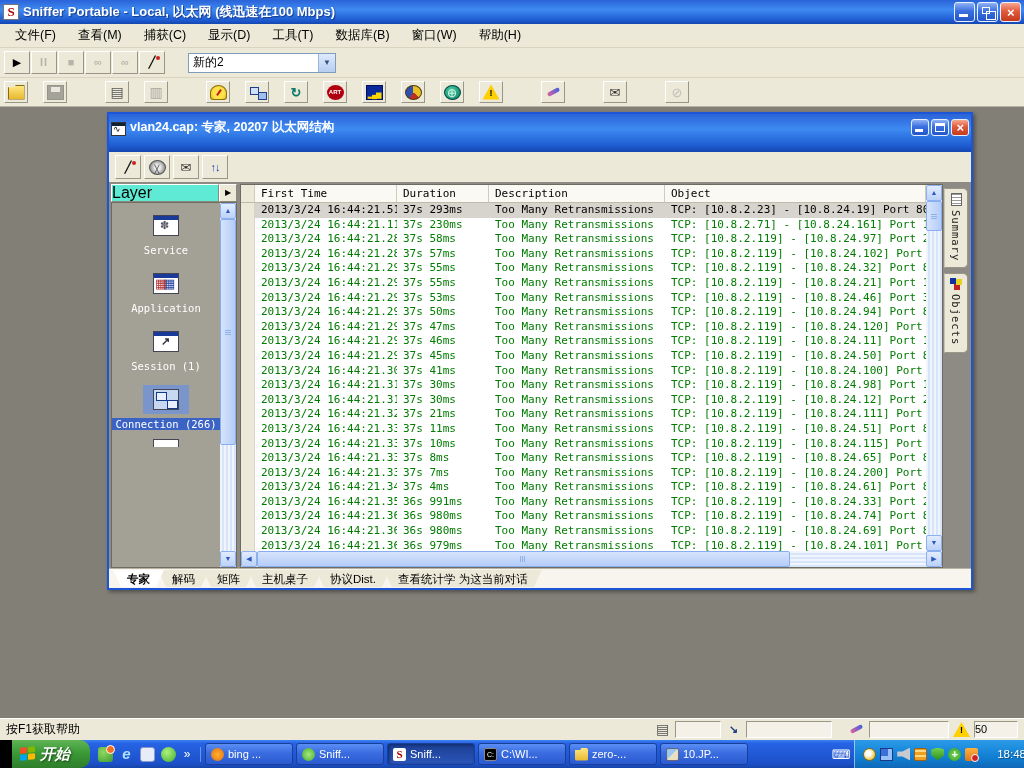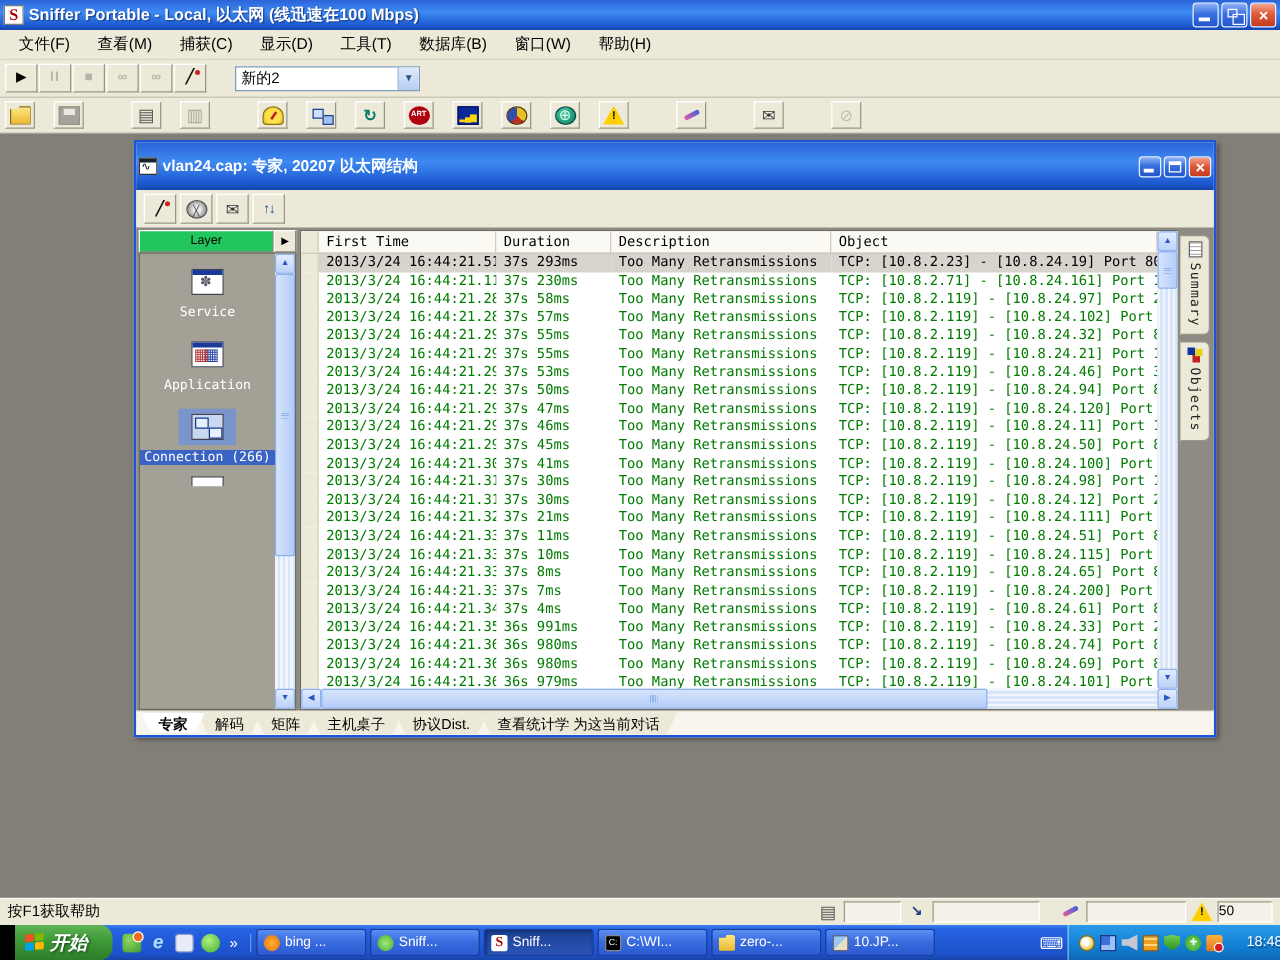--- a/index.html
+++ b/index.html
@@ -63,35 +63,35 @@
 .ico[data-icon="display-filter-icon"]::before{content:"\2573";font-size:8px;color:#444;line-height:14px}
 .ico[data-icon="updown-icon"]::before{content:"\2191\2193";font-weight:bold;color:#1a3fb0;letter-spacing:-1px}
 .ico[data-icon="export-icon"]::before{content:"\2198";font-weight:bold;color:#204080}
 .combo{margin-left:8px;width:148px;height:20px;background:#fff;border:1px solid #7f9db9;display:flex;align-items:center;font-size:12px;cursor:pointer}
 .combo-val{flex:1;padding:0 4px;white-space:nowrap;overflow:hidden}
 .combo-btn{width:17px;height:18px;background:linear-gradient(180deg,#dfeafc,#b6cef2);border-left:1px solid #9ab4da;color:#30527e;font-size:8px;text-align:center;line-height:18px}
 
 
 .workspace{flex:1;background:#827f77;position:relative;overflow:hidden}
 .child{position:absolute;left:107px;top:5px;width:866px;height:478px;border:2px solid #1c56d6;background:#ece9d8;display:flex;flex-direction:column;box-shadow:2px 2px 4px rgba(0,0,0,.4)}
-.c-titlebar{height:38px;background:linear-gradient(180deg,#2a63d8 0%,#3e8af2 40%,#1d5ad0 85%,#1446ae 100%);display:flex;align-items:center;gap:4px;padding:16px 2px;flex:0 0 auto}
+.c-titlebar{height:38px;background:linear-gradient(180deg,#2a63d8 0%,#3e8af2 40%,#1d5ad0 85%,#1446ae 100%);display:flex;align-items:flex-end;gap:4px;padding:16px 2px;flex:0 0 auto}
 .doc-ico{width:15px;height:14px;background:#fff;border:1px solid #333;position:relative;flex:0 0 auto}
 .doc-ico::before{content:"";position:absolute;left:0;top:0;right:0;height:3px;background:#123}
 .doc-ico::after{content:"\223F";position:absolute;left:1px;top:1px;font-size:9px;color:#000}
 .c-title{color:#fff;font-weight:bold;font-size:12.5px;flex:1;white-space:nowrap;overflow:hidden}
 .c-winbtns{display:flex;gap:2px}
 .c-winbtns .wbtn{width:18px;height:17px}
 .c-toolbar{height:30px;background:#ece9d8;display:flex;align-items:center;gap:3px;padding:0 6px;flex:0 0 auto}
 .c-toolbar .tbtn{width:26px;height:24px}
 .c-content{flex:1;display:flex;background:#8d8b83;min-height:0;padding:2px 0 0 2px}
 
 
 .lp{width:126px;display:flex;flex-direction:column;flex:0 0 auto}
 .lp-header{height:18px;display:flex;flex:0 0 auto}
-.lp-title{flex:1;background:#22c55e;border:1px solid #fff;border-right-color:#8a8a7a;border-bottom-color:#8a8a7a;text-align:center;font-size:10px;line-height:16px}
+.lp-title{flex:1;background:#5eead4;border:1px solid #fff;border-right-color:#8a8a7a;border-bottom-color:#8a8a7a;text-align:left;font-size:16px;line-height:16px}
 .lp-arrow{width:18px;background:#ece9d8;border:1px solid #fff;border-right-color:#8a8a7a;border-bottom-color:#8a8a7a;font-size:8px;text-align:center;line-height:16px;cursor:pointer}
 .lp-body{flex:1;display:flex;min-height:0;background:#a3a096;border:1px solid #6e6c62}
 .lp-items{flex:1;display:flex;flex-direction:column;align-items:center;overflow:hidden;padding-top:8px}
 .lp-item{display:flex;flex-direction:column;align-items:center;margin-bottom:13px;cursor:pointer}
 .lp-iconwrap{padding:4px 10px}
 .lp-item.sel .lp-iconwrap{background:#7a94cc}
 .lp-ico{width:26px;height:21px;background:#fff;border:1px solid #445;position:relative}
 .lp-ico::before{content:"";position:absolute;left:0;top:0;right:0;height:4px;background:#1a3a9a}
 .lp-ico[data-kind="service"]::after{content:"\273D";position:absolute;left:6px;top:3px;font-size:11px;color:#556}
 .lp-ico[data-kind="application"]::after{content:"\25A6";position:absolute;left:1px;top:2px;font-size:13px;color:#b03030;text-shadow:8px 0 #2040a0}
@@ -353,20 +353,26 @@
                       <div class="lp-ico" data-kind="service"></div>
                     </div>
                     <div class="lp-label">Service</div>
                   </div>
                   <div class="lp-item">
                     <div class="lp-iconwrap">
                       <div class="lp-ico" data-kind="application"></div>
                     </div>
                     <div class="lp-label">Application</div>
                   </div>
+                  <div class="lp-item">
+                    <div class="lp-iconwrap">
+                      <div class="lp-ico" data-kind="session"></div>
+                    </div>
+                    <div class="lp-label">Session (1)</div>
+                  </div>
                   <div class="lp-item sel">
                     <div class="lp-iconwrap">
                       <div class="lp-ico" data-kind="connection"></div>
                     </div>
                     <div class="lp-label">Connection (266)</div>
                   </div>
                   <div class="lp-partial"></div>
                 </div>
               <div class="sb-v">
                 <span class="sb-btn">▲</span>

